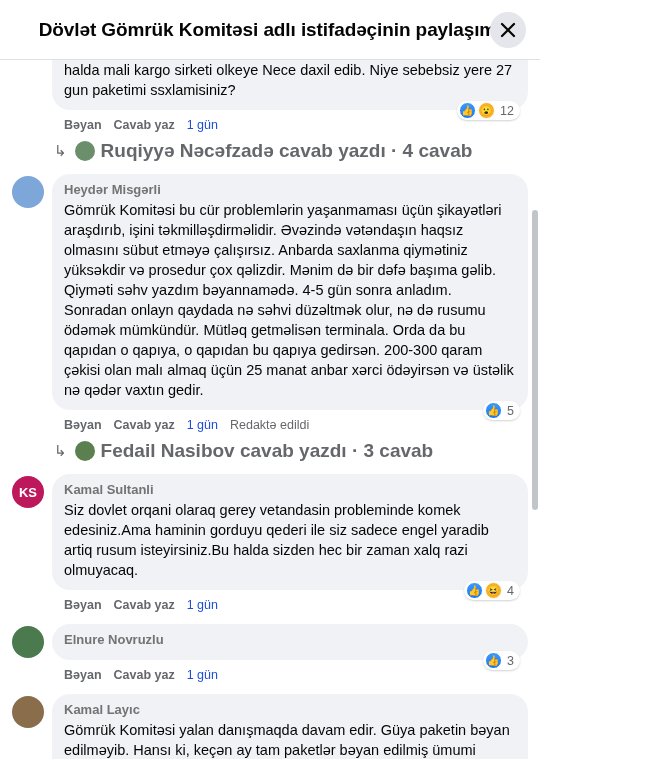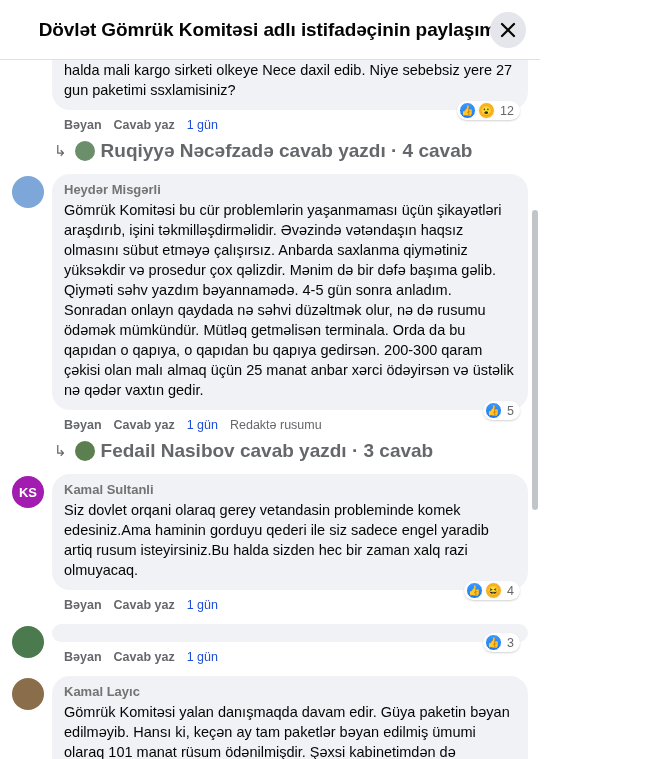--- a/index.html
+++ b/index.html
@@ -240,32 +240,32 @@
           <div class="text">Gömrük Komitəsi bu cür problemlərin yaşanmaması üçün şikayətləri araşdırıb, işini təkmilləşdirməlidir. Əvəzində vətəndaşın haqsız olmasını sübut etməyə çalışırsız. Anbarda saxlanma qiymətiniz yüksəkdir və prosedur çox qəlizdir. Mənim də bir dəfə başıma gəlib. Qiyməti səhv yazdım bəyannamədə. 4-5 gün sonra anladım. Sonradan onlayn qaydada nə səhvi düzəltmək olur, nə də rusumu ödəmək mümkündür. Mütləq getməlisən terminala. Orda da bu qapıdan o qapıya, o qapıdan bu qapıya gedirsən. 200-300 qaram çəkisi olan malı almaq üçün 25 manat anbar xərci ödəyirsən və üstəlik nə qədər vaxtın gedir.</div>
           <div class="reactions" style="bottom:-10px;">
             <span class="react-icon react-like">👍</span>
             <span class="react-count">5</span>
           </div>
         </div>
         <div class="actions">
           <span class="act">Bəyan</span>
           <span class="act">Cavab yaz</span>
           <span class="time">1 gün</span>
-          <span class="edited">Redaktə rusumu</span>
+          <span class="edited">Redaktə edildi</span>
         </div>
       </div>
     </div>
     <div class="reply-row">
       <span class="reply-arrow">↳</span>
       <span class="reply-avatar" style="background:#5b7f4e;"></span>
       <span class="reply-text">Fedail Nasibov cavab yazdı · 3 cavab</span>
     </div>
 
     <div class="comment">
-      <div class="avatar" style="background:#a21caf;">
+      <div class="avatar" style="background:#be185d;">
         <span>KS</span>
       </div>
       <div class="comment-body">
         <div class="bubble full">
           <div class="author">Kamal Sultanli</div>
           <div class="text">Siz dovlet orqani olaraq gerey vetandasin probleminde komek edesiniz.Ama haminin gorduyu qederi ile siz sadece engel yaradib artiq rusum isteyirsiniz.Bu halda sizden hec bir zaman xalq razi olmuyacaq.</div>
           <div class="reactions" style="bottom:-10px;">
             <span class="react-icon react-like">👍</span>
             <span class="react-icon react-haha">😆</span>
             <span class="react-count">4</span>
@@ -276,20 +276,21 @@
           <span class="act">Cavab yaz</span>
           <span class="time">1 gün</span>
         </div>
       </div>
     </div>
 
     <div class="comment">
       <div class="avatar" style="background:#4a7a4e;"></div>
       <div class="comment-body">
         <div class="bubble full">
+          <div class="author">Elnure Novruzlu</div>
           <div class="reactions" style="bottom:-10px;">
             <span class="react-icon react-like">👍</span>
             <span class="react-count">3</span>
           </div>
         </div>
         <div class="actions">
           <span class="act">Bəyan</span>
           <span class="act">Cavab yaz</span>
           <span class="time">1 gün</span>
         </div>

